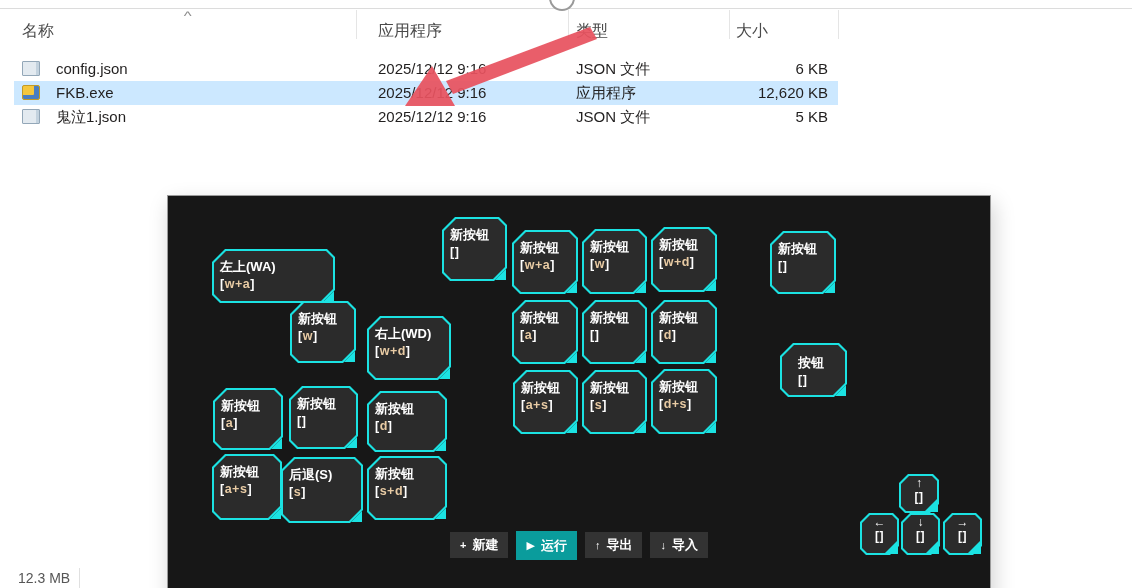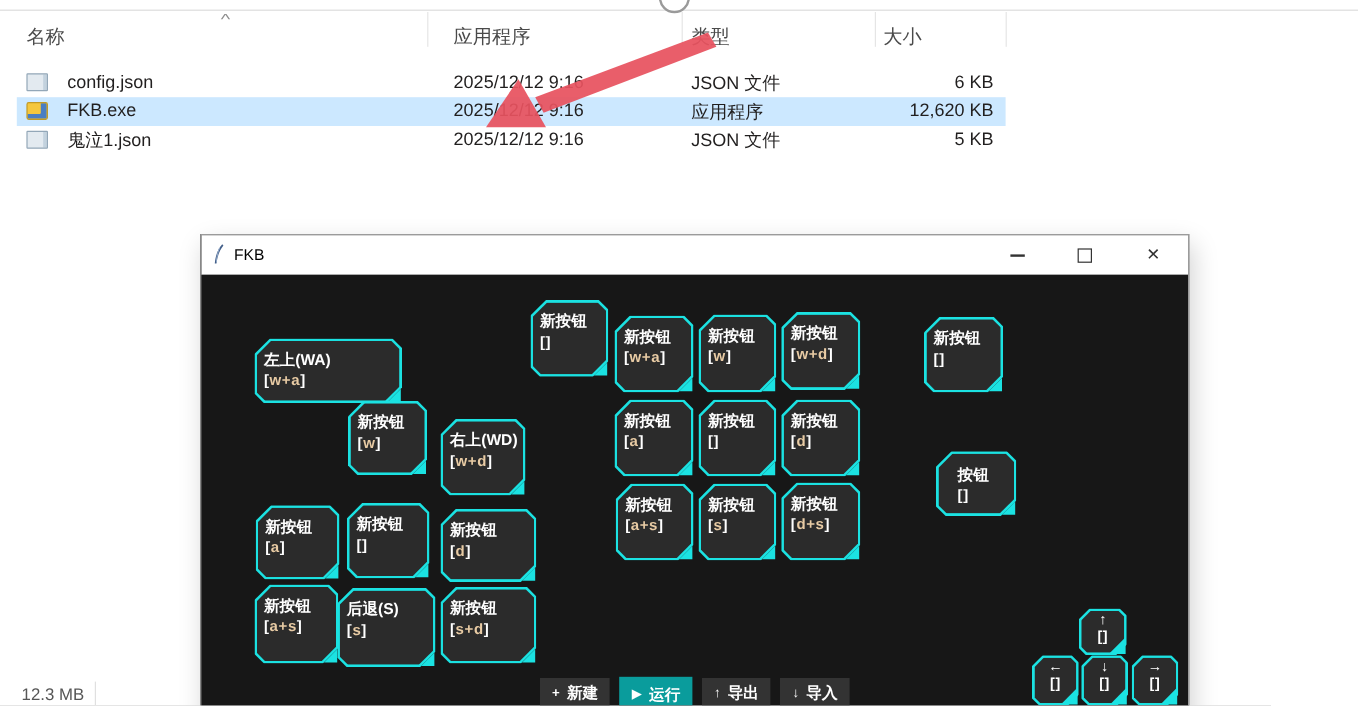--- a/index.html
+++ b/index.html
@@ -109,34 +109,20 @@
 
   <span class="status-size">12.3 MB</span>
   <div class="status-sep"></div>
 
   <svg class="arrow-svg" width="1132" height="588">
     <polygon id="arrow-tail" points="590,27 597,39 453,94 446,81" opacity="0.93" fill="#e7525f"></polygon>
     <polygon id="arrow-head" points="405,106 432,66 455,106" opacity="0.93" fill="#e7525f"></polygon>
   </svg>
 
   <div class="window">
-    <div class="titlebar">
-      <svg width="12" height="19" viewBox="0 0 12 19">
-        <path d="M8.2 0.5 C4.6 4.5 2.6 9.5 2.0 16.5 L3.4 16.5 C4.2 10.5 5.8 5.5 9.2 1.5 Z" fill="#44608a"></path>
-        <path d="M5.5 3.5 C4.2 7 3.3 11 3.0 15.5 L3.6 15.5 C4.0 11 4.8 7 6.2 3.8 Z" fill="#9fb6d4"></path>
-      </svg>
-      <span class="app-title">FKB</span>
-      <span class="winctl ctl-min">
-          <span class="glyph-min"></span>
-        </span>
-      <span class="winctl ctl-max">
-          <span class="glyph-max"></span>
-        </span>
-      <span class="winctl ctl-close">✕</span>
-    </div>
     <div class="winbody" id="fkb-canvas">
       <div class="toolbar" id="toolbar">
           <div class="tbtn">
     <span class="ticon">+</span>
     <span class="tlabel">新建</span>
   </div>
           <div class="tbtn active">
     <span class="ticon">▶</span>
     <span class="tlabel">运行</span>
   </div>
@@ -161,21 +147,21 @@
   </div>
         <div class="kbtn" style="left: 122px; top: 105px; width: 66px; height: 62px;">
     <div class="shell"></div>
     <div class="fill"></div>
     <div class="txt">
       <div class="l1">新按钮</div>
       <div class="l2"><span class="br">[</span><span class="kl">w</span><span class="br">]</span></div>
     </div>
     <div class="tri"></div>
   </div>
-        <div class="kbtn" style="left: 199px; top: 120px; width: 71px; height: 64px;">
+        <div class="kbtn" style="left: 199px; top: 120px; width: 84px; height: 64px;">
     <div class="shell"></div>
     <div class="fill"></div>
     <div class="txt">
       <div class="l1">右上(WD)</div>
       <div class="l2"><span class="br">[</span><span class="kl">w+d</span><span class="br">]</span></div>
     </div>
     <div class="tri"></div>
   </div>
         <div class="kbtn" style="left: 45px; top: 192px; width: 70px; height: 62px;">
     <div class="shell"></div>

